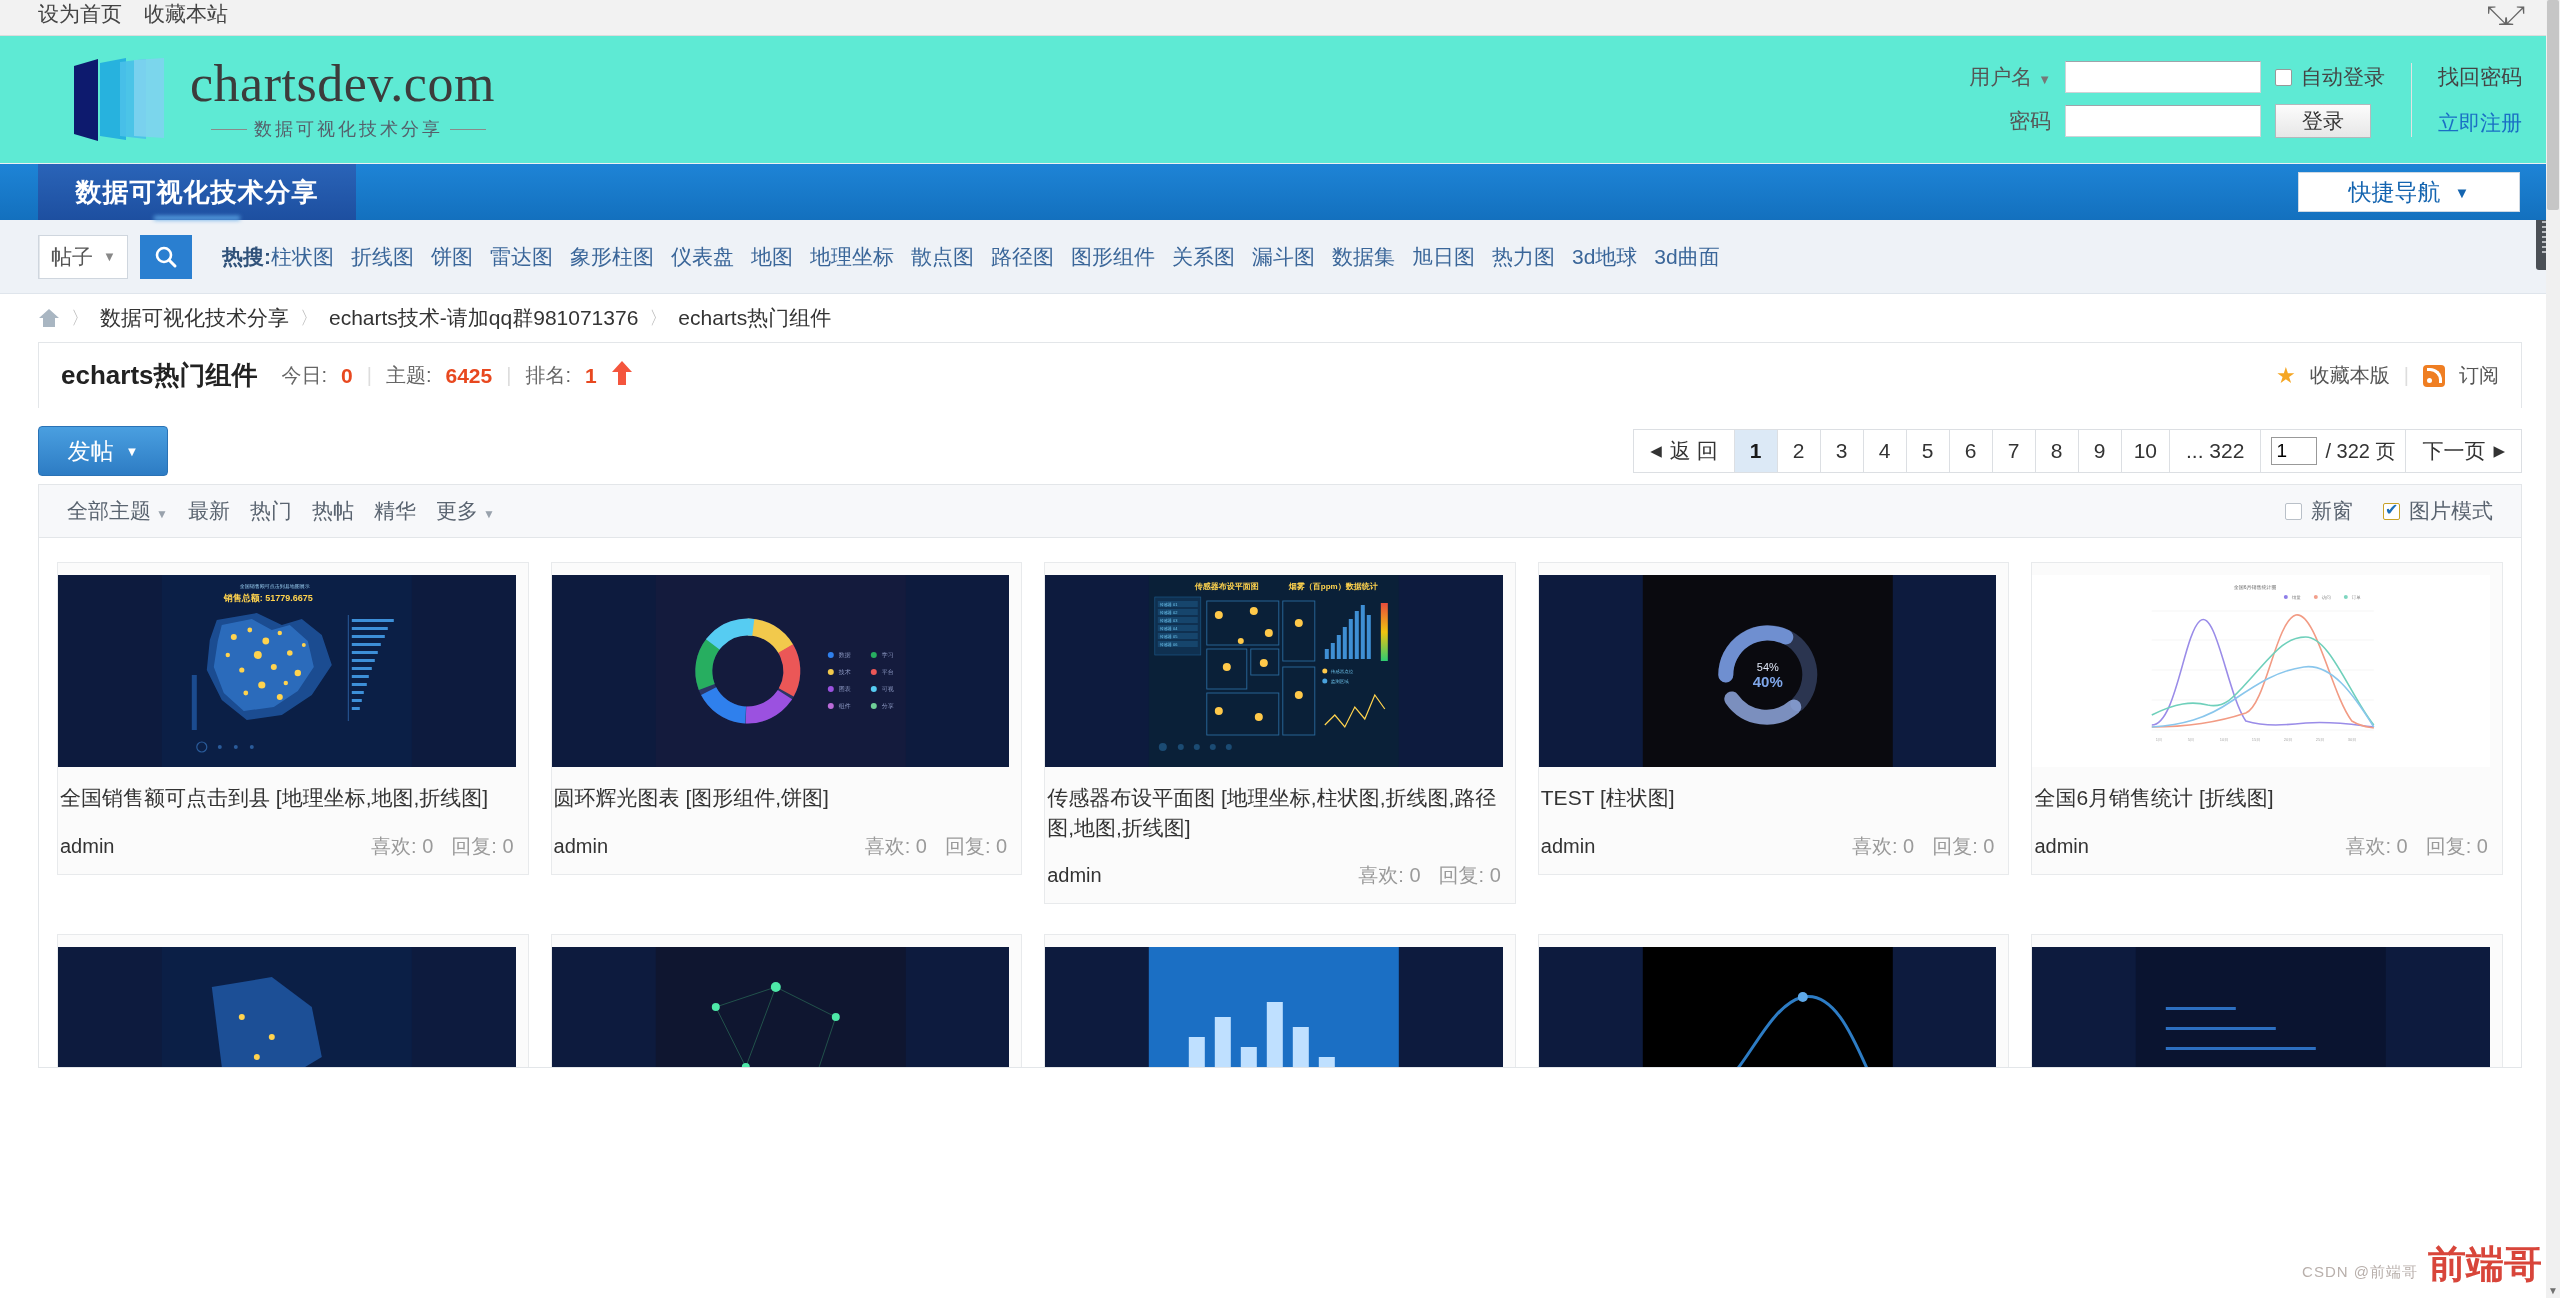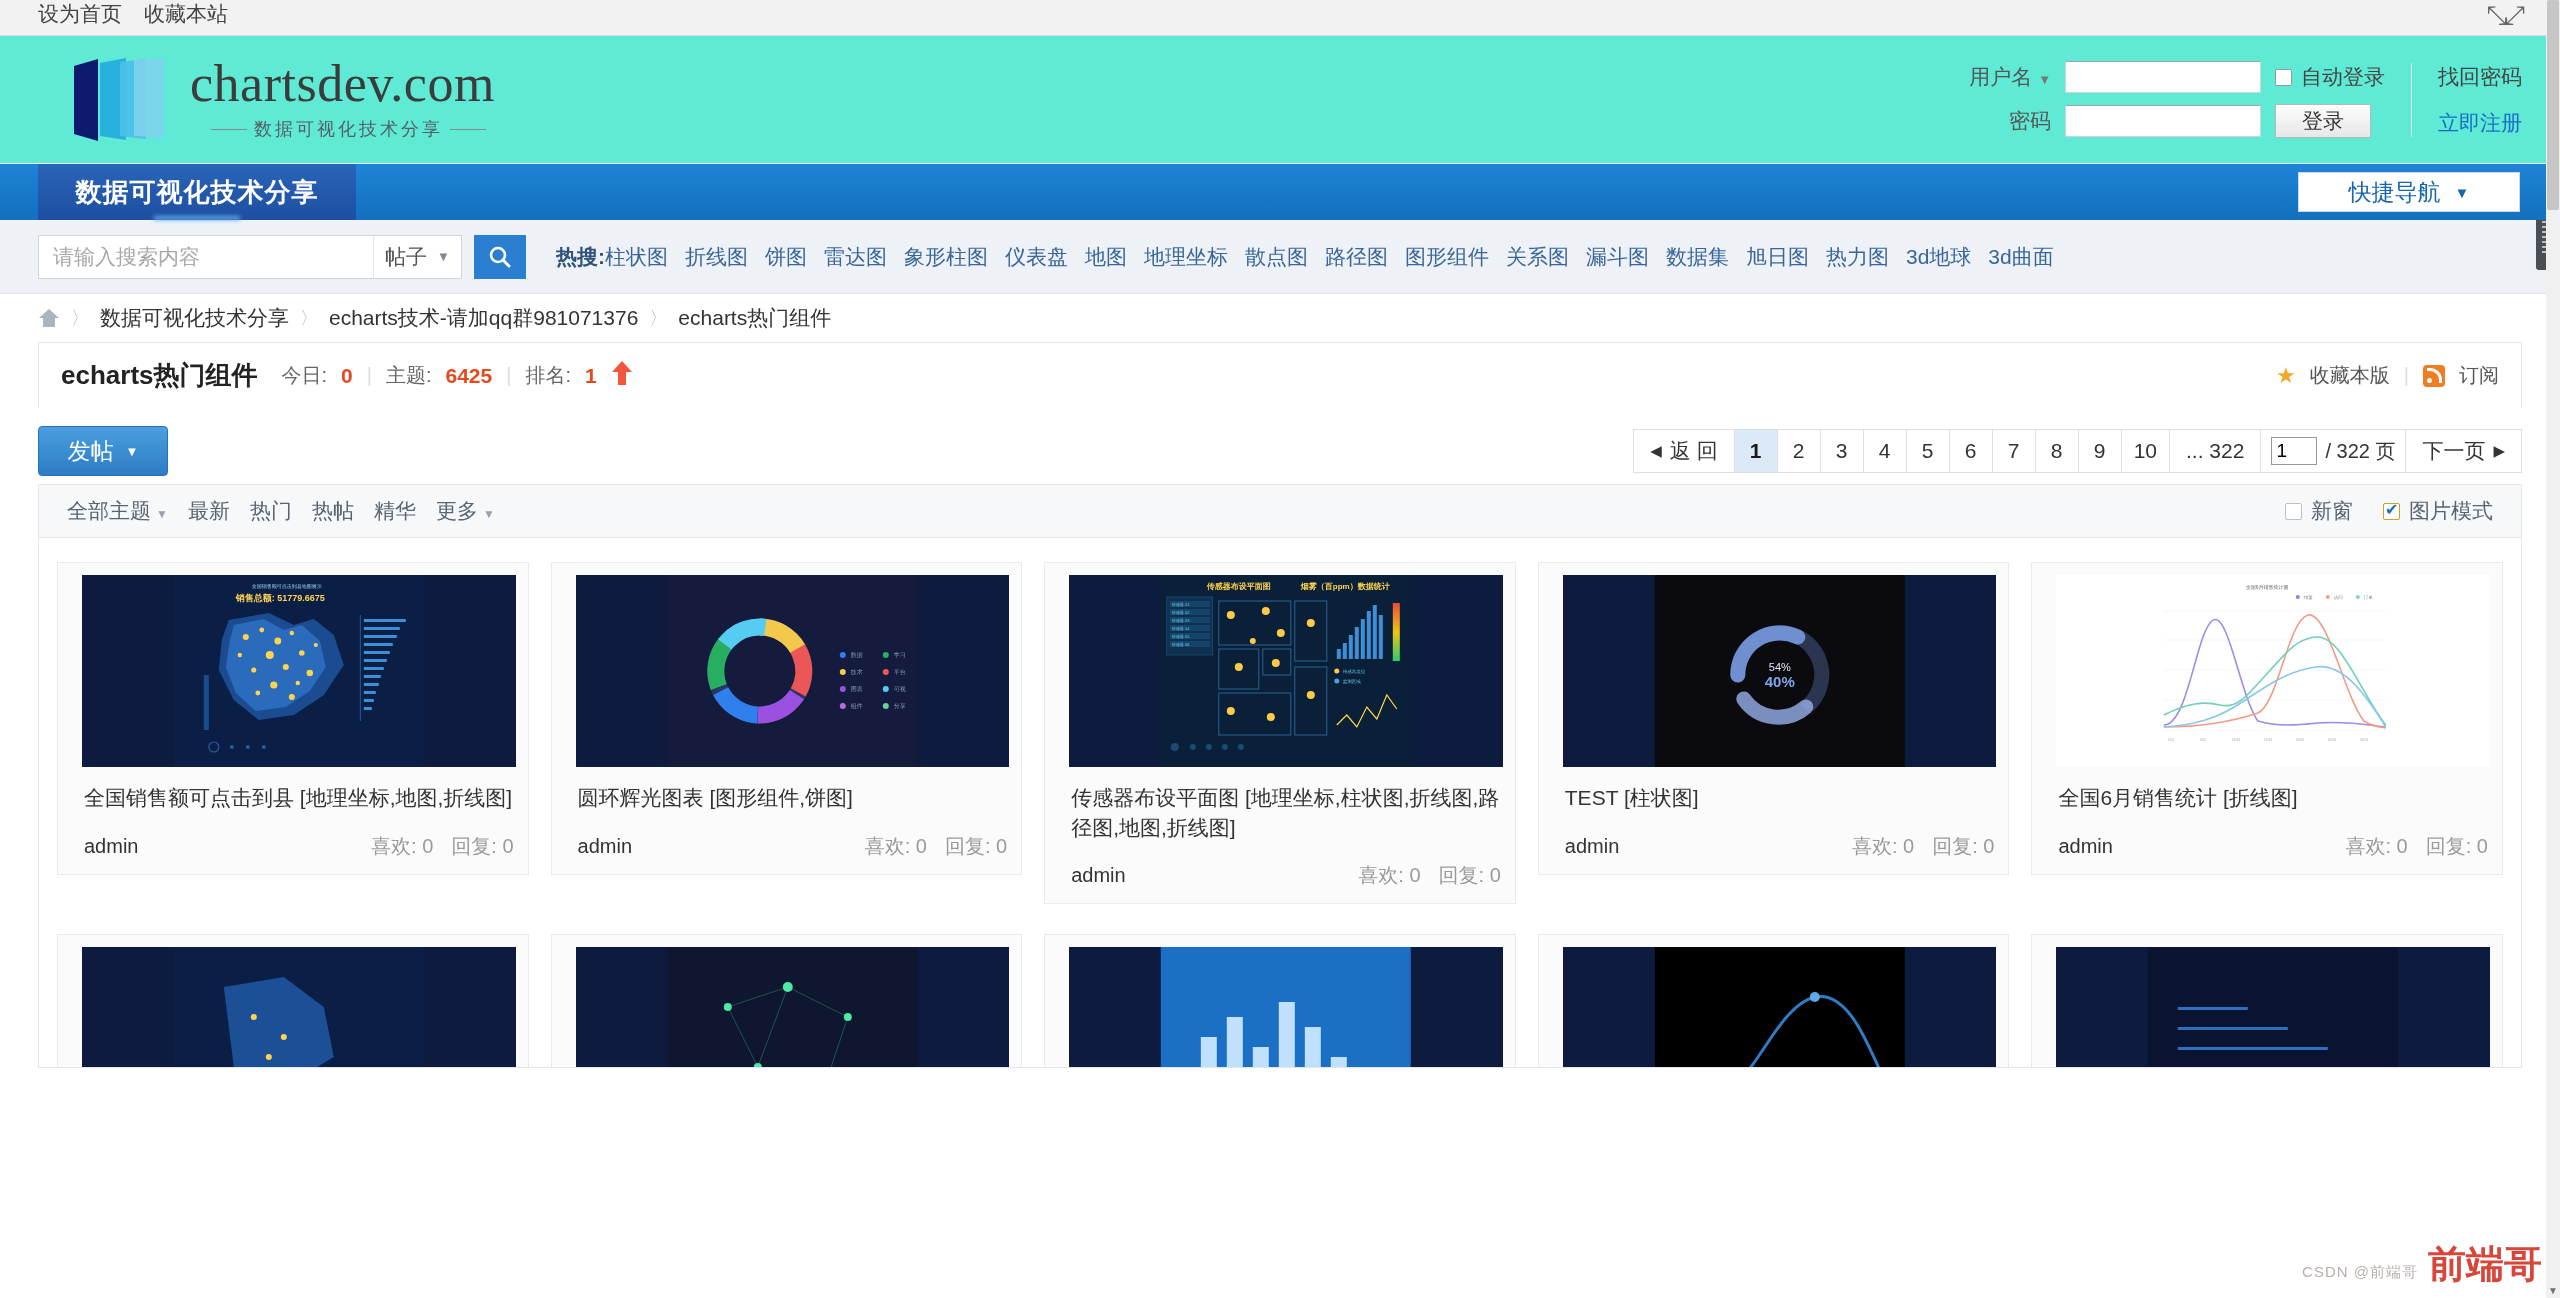--- a/index.html
+++ b/index.html
@@ -190,21 +190,21 @@
   }
 
   
   .gridwrap {
     border: 1px solid #e3e6e9; border-top: none; background: #fff;
     padding: 24px 18px 0 18px;
     display: grid; grid-template-columns: repeat(5, 1fr); gap: 22px;
     height: 530px; overflow: hidden;
   }
   .card {
-    border: 1px solid #e8eaec; background: #fbfbfb; padding: 12px 12px 0 24px;
+    border: 1px solid #e8eaec; background: #fbfbfb; padding: 12px 12px 0 0;
     display: flex; flex-direction: column; align-self: start;
   }
   .thumb { width: 100%; height: 192px; background: #0d1b3e; position: relative; overflow: hidden; }
   .card-title {
     font-size: 21px; color: #333; line-height: 1.45; margin: 16px 2px 0 2px;
     min-height: 32px;
   }
   .card-meta {
     display: flex; align-items: center; margin: 18px 2px 14px 2px; font-size: 20px;
   }
@@ -284,21 +284,20 @@
 <div class="navbar">
   <div class="nav-active">数据可视化技术分享</div>
   <div class="quicknav">
     <span>快捷导航</span>
     <span class="caret">▼</span>
   </div>
 </div>
 
 <div class="searchbar">
   <div class="search-box">
-    <input class="search-input" type="text" placeholder="请输入搜索内容" style="">
     <div class="search-type">
       <span>帖子</span>
       <span class="caret">▼</span>
     </div>
   </div>
   <div class="search-btn">
     <svg width="26" height="26" viewBox="0 0 26 26">
       <circle cx="11" cy="11" r="7" fill="none" stroke="#fff" stroke-width="2.6"></circle>
       <line x1="16" y1="16" x2="22" y2="22" stroke="#fff" stroke-width="3" stroke-linecap="round"></line>
     </svg>

